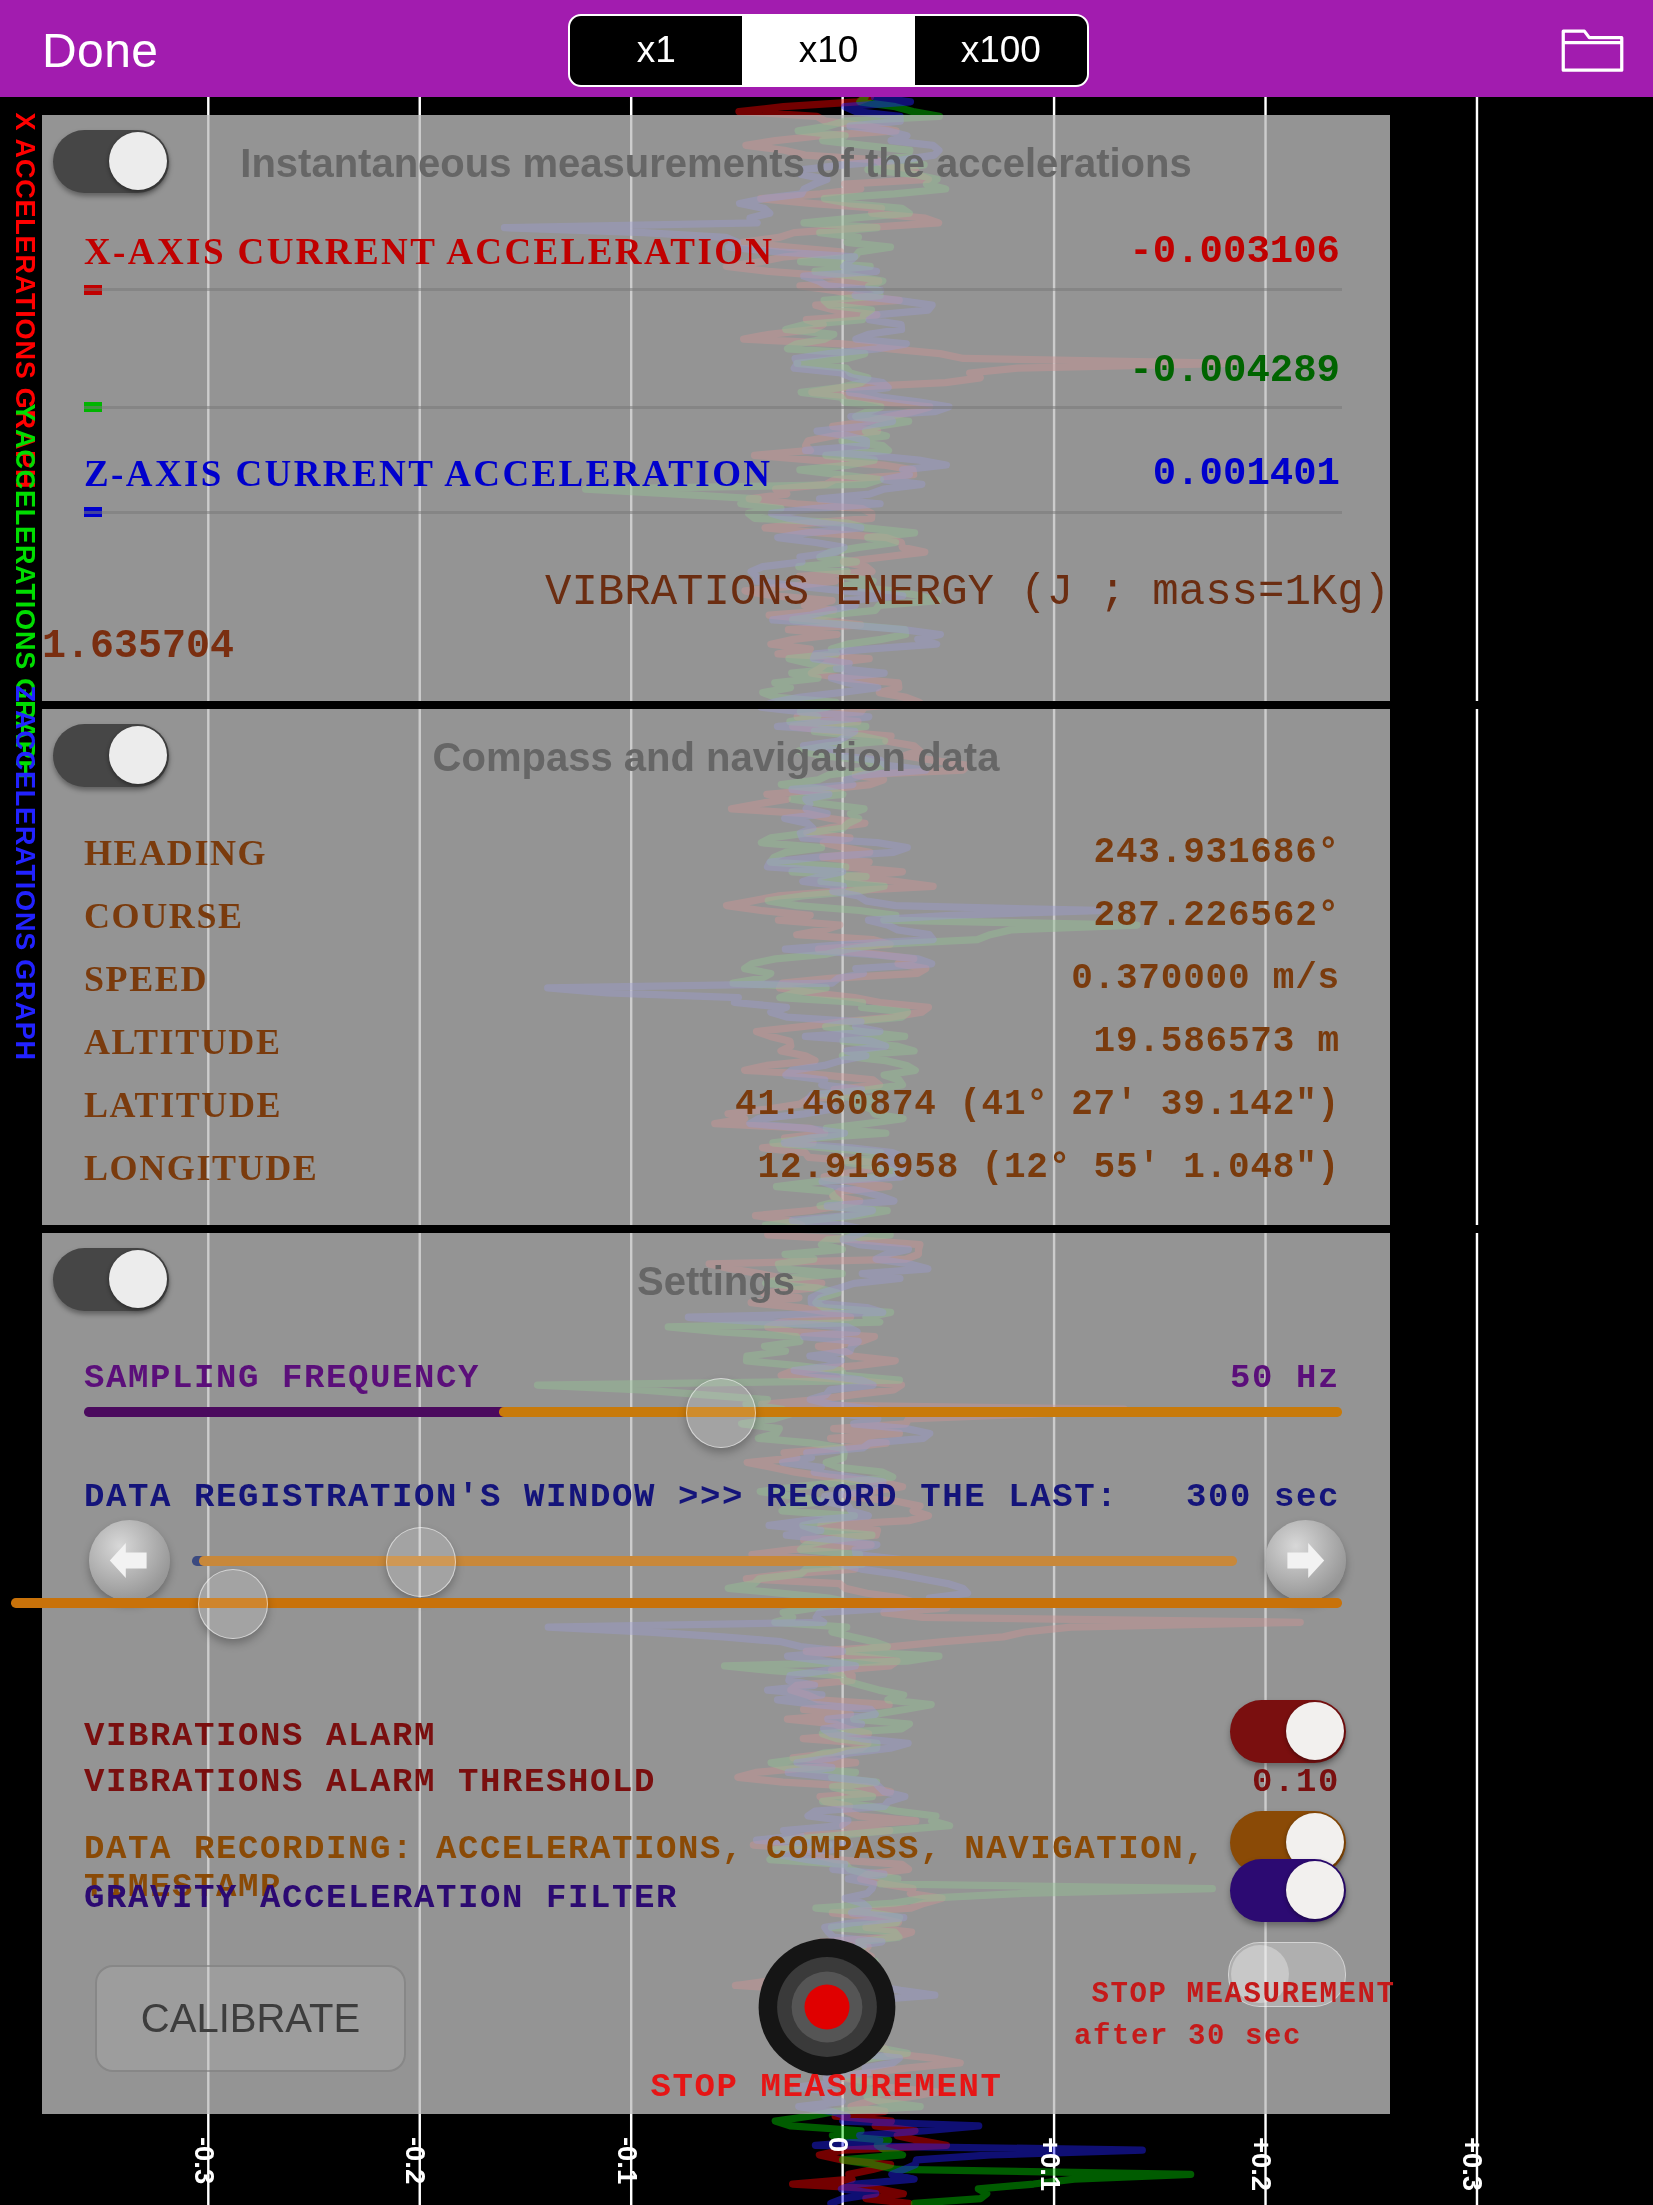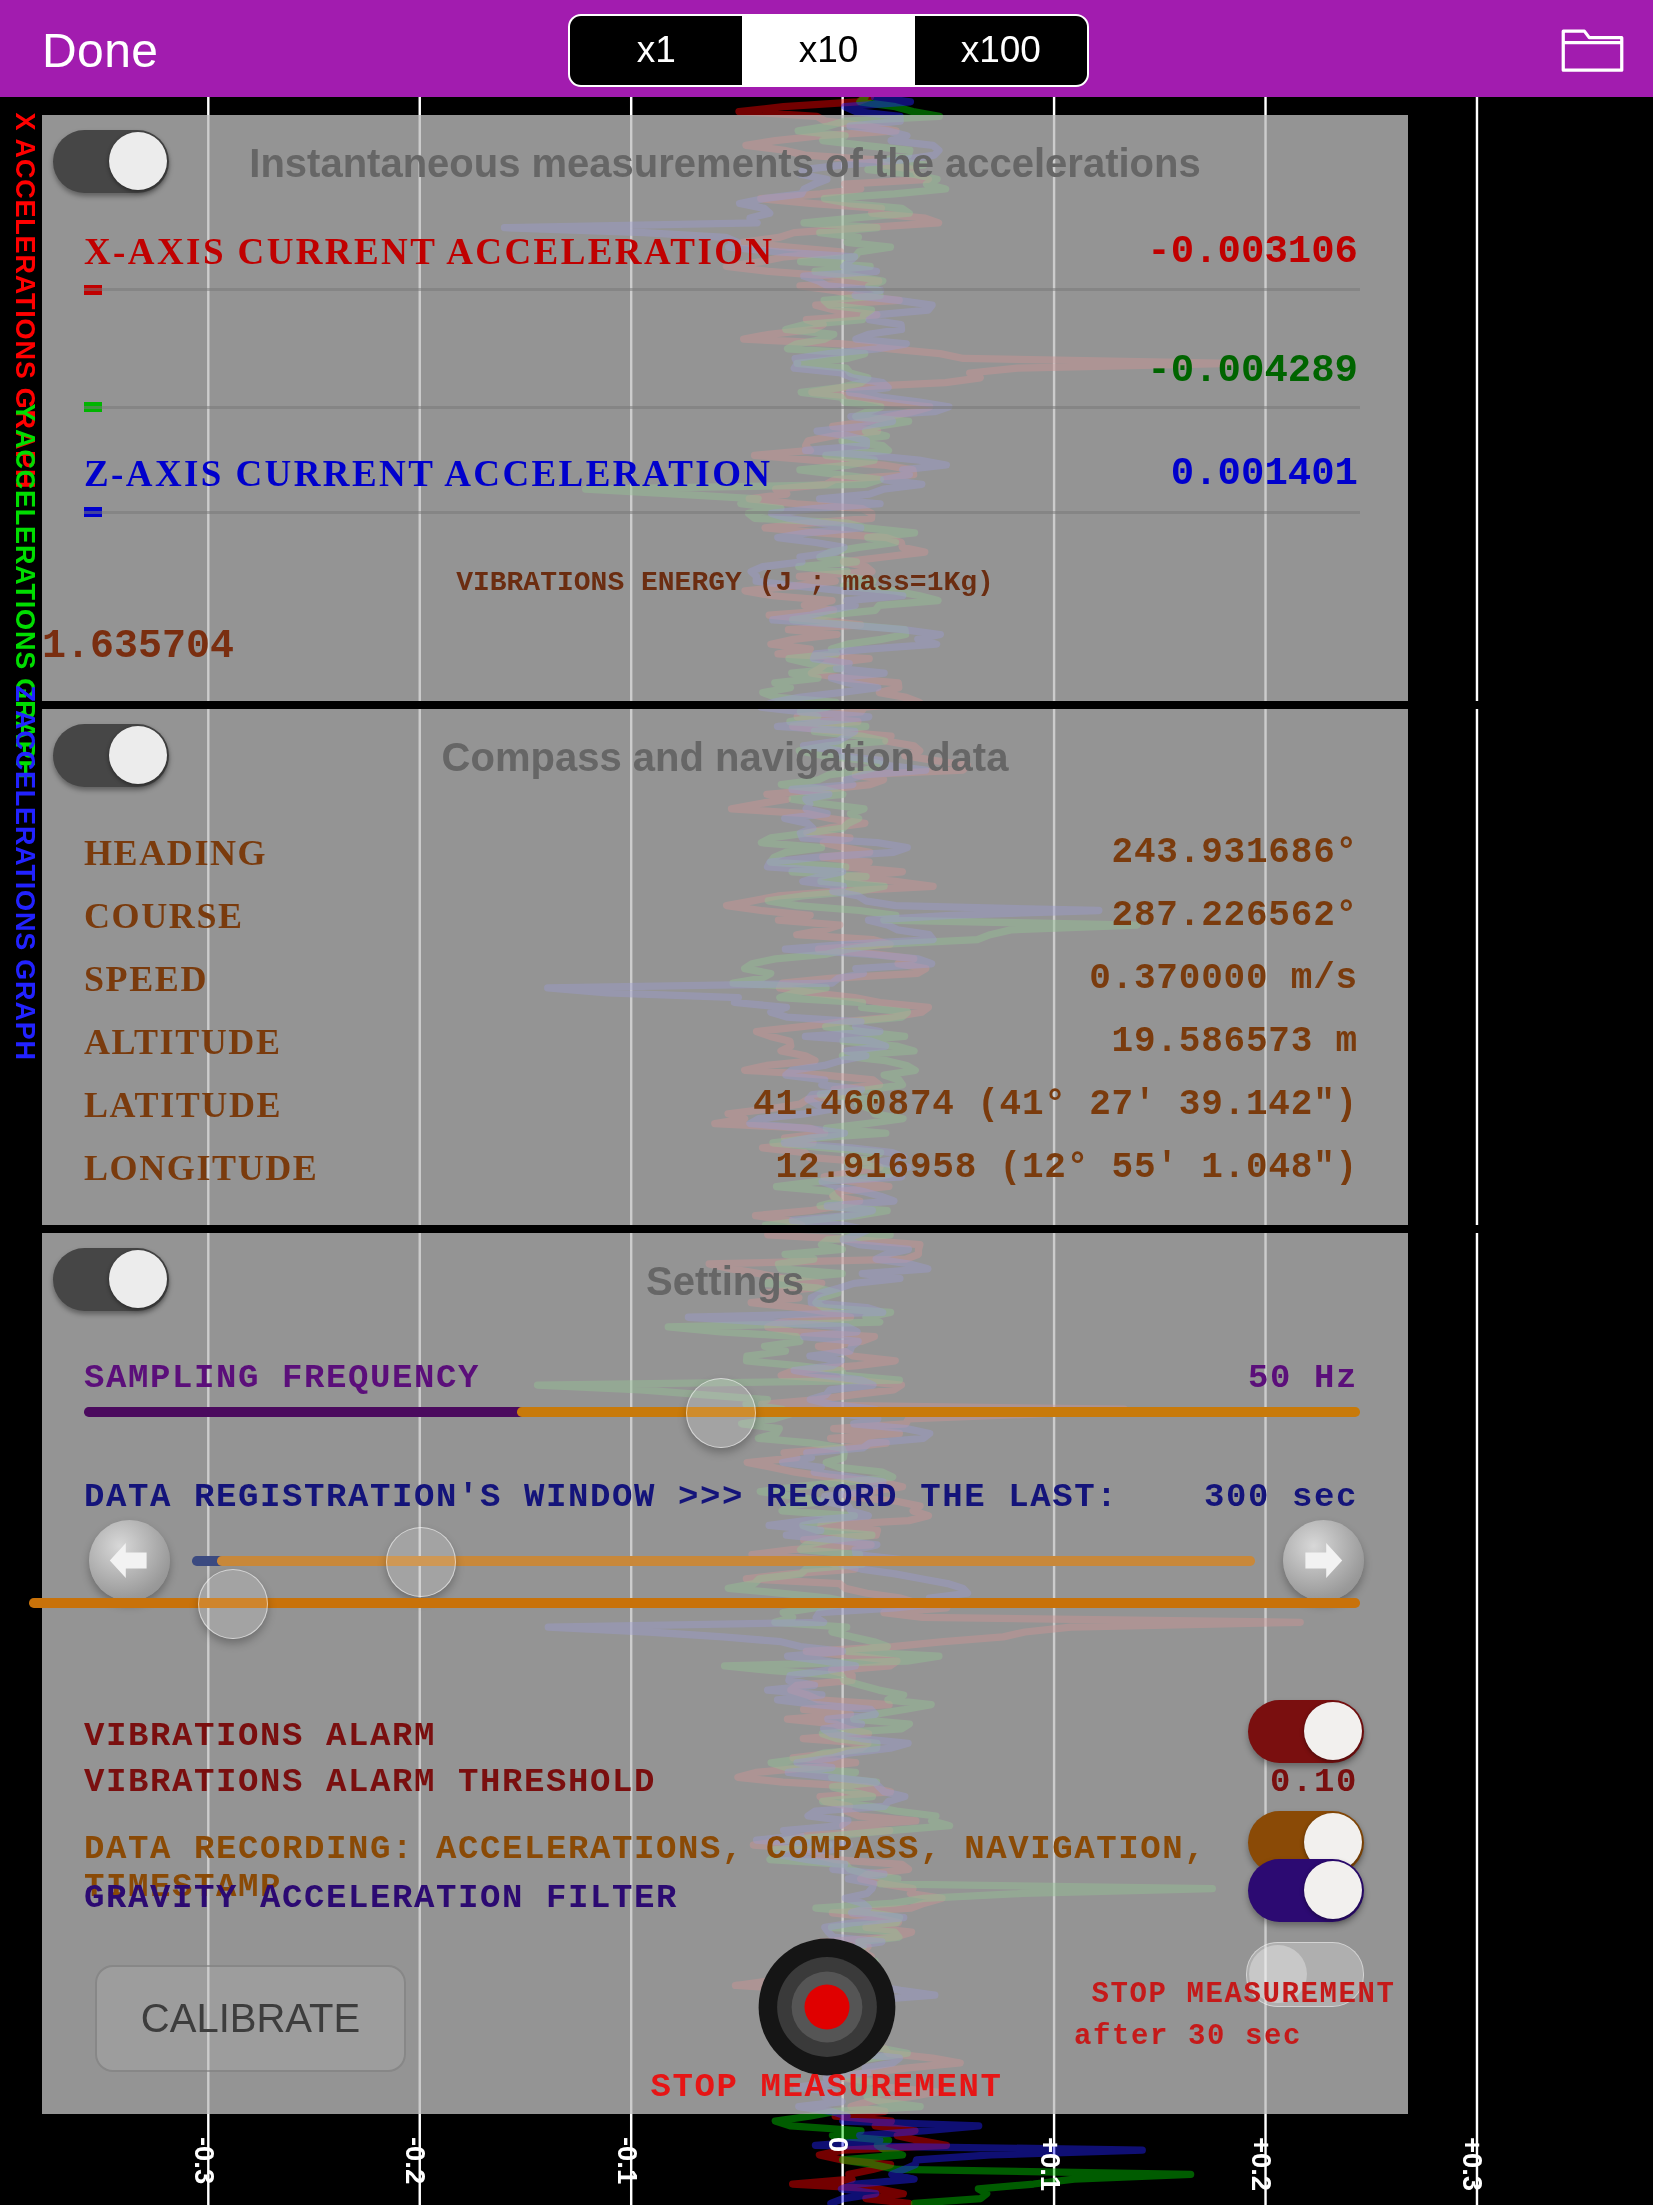--- a/index.html
+++ b/index.html
@@ -15,21 +15,21 @@
   #topbar{position:absolute;left:0;top:0;width:1653px;height:97px;background:#a21caf;z-index:40;}
   #done-btn{position:absolute;left:42px;top:22.6px;color:#fff;font-size:48px;letter-spacing:0.4px;}
   #seg{position:absolute;left:568px;top:13.7px;width:517px;height:69px;border-radius:13px;
        background:#fff;border:2.4px solid #fff;display:flex;overflow:hidden;}
   .seg-item{flex:1;display:flex;align-items:center;justify-content:center;color:#fff;
             background:#000;font-size:37px;}
   .seg-item.active{background:#fff;color:#000;}
   #folder-btn{position:absolute;left:1560px;top:22.6px;width:65px;height:52px;}
 
   
-  .panel{position:absolute;left:42px;width:1348px;background:rgba(190,190,190,.78);z-index:10;padding-left:18px;}
+  .panel{position:absolute;left:42px;width:1348px;background:rgba(190,190,190,.78);z-index:10;}
   #panel-accel{top:115px;height:588px;}
   #panel-compass{top:709px;height:517px;}
   #panel-settings{top:1233px;height:881px;}
   .panel-sep{position:absolute;left:0;width:1653px;height:8px;background:#000;z-index:11;}
 
   
   .sec-title{position:absolute;left:0;right:0;text-align:center;color:#666;font-size:40px;
              font-weight:bold;}
   .toggle-sec{position:absolute;left:11.3px;width:116px;height:63px;border-radius:31.5px;
               background:#464646;box-shadow:0 3.2px 4.8px rgba(0,0,0,.35);}
@@ -38,22 +38,22 @@
 
   
   .arow{position:absolute;left:0;right:0;height:45px;}
   .alabel{position:absolute;left:42px;font-family:"Liberation Serif",serif;font-weight:bold;
           font-size:37px;letter-spacing:2.4px;}
   .aval{position:absolute;right:50px;font-family:"Liberation Mono",monospace;font-weight:bold;
         font-size:39px;}
   .arule{position:absolute;left:42px;right:48px;height:3.2px;background:rgba(120,120,120,.55);}
   .amark{position:absolute;left:42px;width:18px;height:9.7px;}
 
-  .energy-title{position:absolute;left:0;right:0;text-align:center;color:#6b2d11;
-                font-family:"Liberation Mono",monospace;font-weight:bold;font-size:28px;}
+  .energy-title{position:absolute;left:0;right:0;text-align:right;color:#6b2d11;
+                font-family:"Liberation Mono",monospace;font-weight:normal;font-size:44px;}
   .energy-val{position:absolute;left:0;right:0;text-align:left;color:#7a2e10;
               font-family:"Liberation Mono",monospace;font-weight:bold;font-size:40px;}
 
   
   .crow{position:absolute;left:0;right:0;height:40px;color:#7a3b0d;
         font-family:"Liberation Serif",serif;font-weight:bold;font-size:36px;}
   .clabel{position:absolute;left:42px;letter-spacing:1.6px;}
   .cval{position:absolute;right:50px;font-family:"Liberation Mono",monospace;letter-spacing:0.8px;}
 
   

